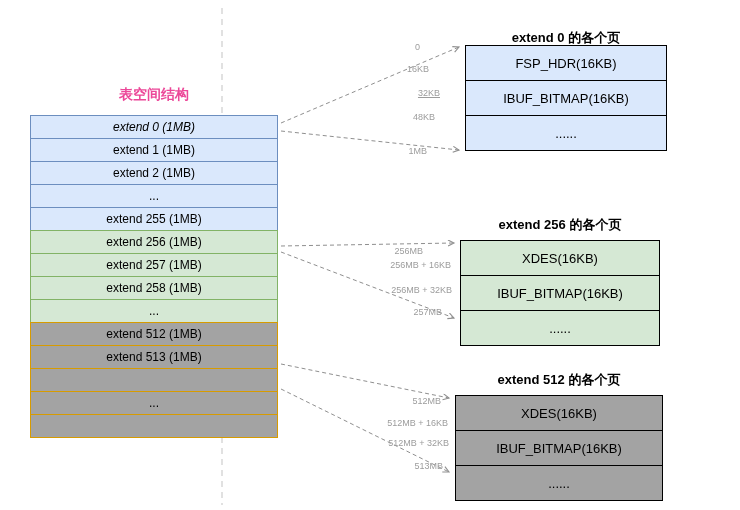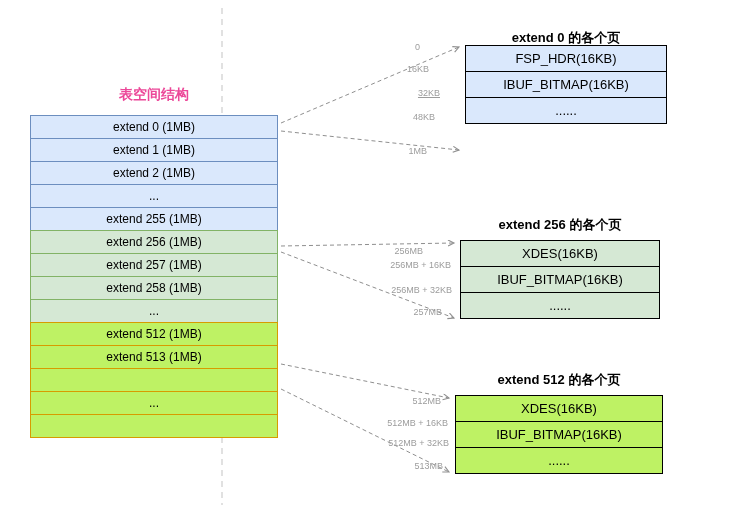--- a/index.html
+++ b/index.html
@@ -6,29 +6,29 @@
   html,body { background:#ffffff; }
   body { font-family:"Liberation Sans","DejaVu Sans",sans-serif; }
   .canvas { position:relative; width:740px; height:510px; background:#ffffff; overflow:hidden; }
   .connectors { position:absolute; left:0; top:0; width:740px; height:510px; }
 
   .stack-title { position:absolute; left:30px; top:86px; width:248px; text-align:center;
                  font-weight:bold; font-size:14px; color:#ec4899; }
   .stack { position:absolute; left:30px; top:115px; width:248px; }
   .row { height:24px; margin-top:-1px; display:flex; align-items:center; justify-content:center;
          font-size:12px; color:#000; border:1px solid #000; }
-  .row:first-child { margin-top:0; }
+  .row:first-child { margin-top:0;font-style:italic; }
 
   .fill-blue   { background:#dae8fc; border-color:#6c8ebf; }
   .fill-green  { background:#d5e8d4; border-color:#82b366; }
-  .fill-orange { background:#bef264; border-color:#d79b00; }
+  .fill-orange { background:#a3a3a3; border-color:#d79b00; }
 
   .box-title { position:absolute; text-align:center; font-weight:bold; font-size:13px; color:#000; }
   .pagebox { position:absolute; }
-  .prow { height:27px; margin-top:-1px; display:flex; align-items:center; justify-content:center;
+  .prow { height:36px; margin-top:-1px; display:flex; align-items:center; justify-content:center;
           font-size:13px; color:#000; border:1px solid #000; }
   .prow:first-child { margin-top:0; }
 
   .offset { position:absolute; width:110px; text-align:right; font-size:9px; line-height:11px; color:#9c9c9c; }
 </style>
 </head>
 <body>
 
 <div class="canvas">
 

